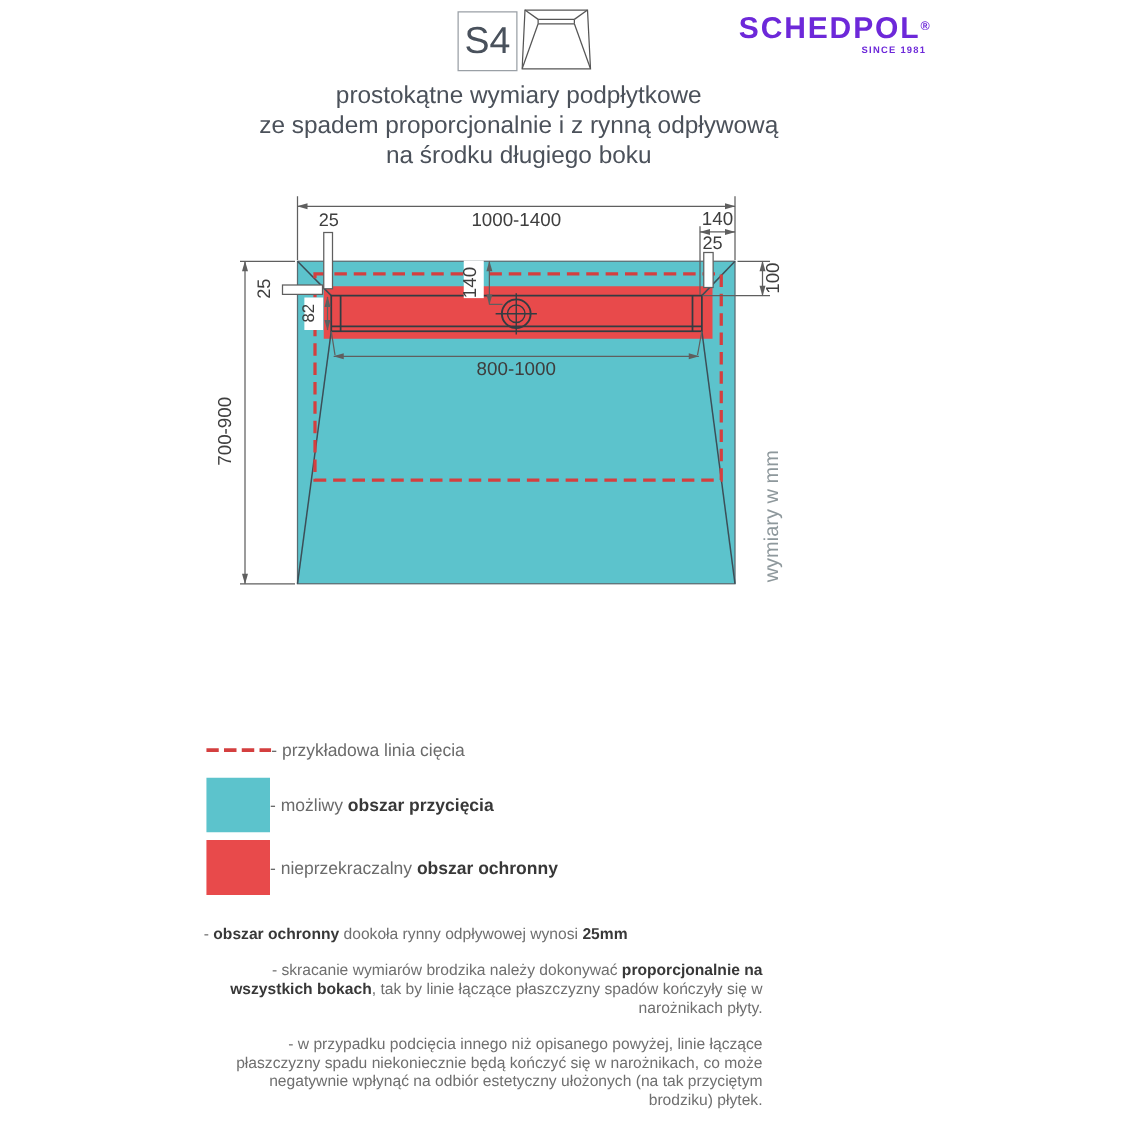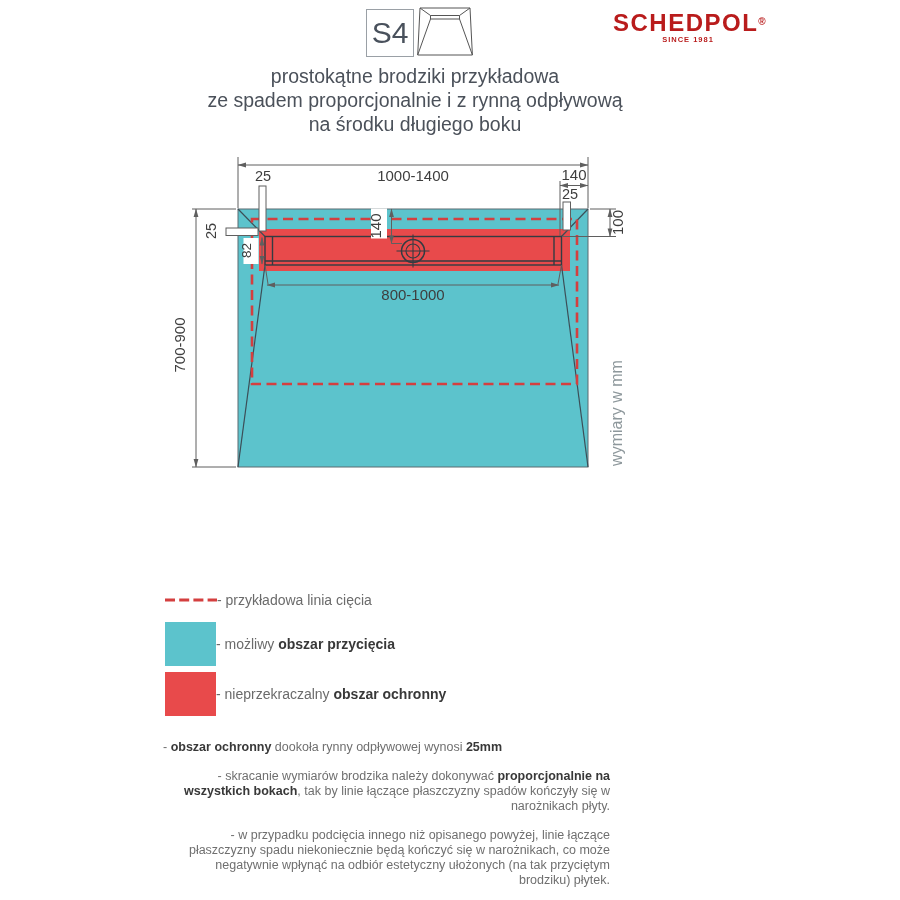--- a/index.html
+++ b/index.html
@@ -4,24 +4,24 @@
 <style>
   html,body{margin:0;padding:0;background:#fff;}
   .page{position:relative;width:900px;height:900px;background:#ffffff;overflow:hidden;
         font-family:"Liberation Sans", sans-serif;}
 
   
   .s4-box{position:absolute;left:366px;top:9px;width:46px;height:46px;
           border:1.5px solid #9aa0a6;display:flex;align-items:center;justify-content:center;
           font-size:30px;color:#49515c;}
   .tray-icon{position:absolute;left:417px;top:6px;}
-  .logo{position:absolute;left:613px;top:12px;width:150px;text-align:right;color:#b91c1c;}
+  .logo{position:absolute;left:591px;top:12px;width:150px;text-align:right;color:#6d28d9;}
   .logo .brand{font-size:24px;font-weight:bold;letter-spacing:1.5px;line-height:22px;}
   .logo .reg{font-size:10px;vertical-align:super;font-weight:bold;}
-  .logo .since{font-size:7.5px;font-weight:bold;letter-spacing:1px;margin-top:0px;text-align:center;}
+  .logo .since{font-size:7.5px;font-weight:bold;letter-spacing:1px;margin-top:0px;}
   .title{position:absolute;left:150px;top:64px;width:530px;text-align:center;
          font-size:19.5px;line-height:24px;color:#4b515a;}
 
   
   .diagram{position:absolute;left:0;top:140px;}
   .diagram text{font-family:"Liberation Sans", sans-serif;font-size:15px;fill:#3e3e3e;}
   .diagram text.sm{font-size:13.5px;}
   .diagram text.red{font-size:14.5px;}
   .diagram text.units{font-size:16px;fill:#8e989c;}
   .dimline{stroke:#5f5f5f;stroke-width:1;fill:none;}
@@ -64,21 +64,21 @@
   </svg>
 
   <div class="logo">
     <div>
       <span class="brand">SCHEDPOL</span><span class="reg">®</span>
     </div>
     <div class="since">SINCE 1981</div>
   </div>
 
   <div class="title">
-    <div>prostokątne brodziki przykładowa</div>
+    <div>prostokątne wymiary podpłytkowe</div>
     <div>ze spadem proporcjonalnie i z rynną odpływową</div>
     <div>na środku długiego boku</div>
   </div>
 
   <svg class="diagram" width="900" height="360" viewBox="0 140 900 360">
     <defs>
       <marker id="ae" markerWidth="10" markerHeight="7" refX="8.4" refY="2.8" orient="auto" markerUnits="userSpaceOnUse">
         <path d="M0.4,0.4 L8.8,2.8 L0.4,5.2 Z" fill="#5f5f5f"></path>
       </marker>
       <marker id="as" markerWidth="10" markerHeight="7" refX="8.4" refY="2.8" orient="auto-start-reverse" markerUnits="userSpaceOnUse">

